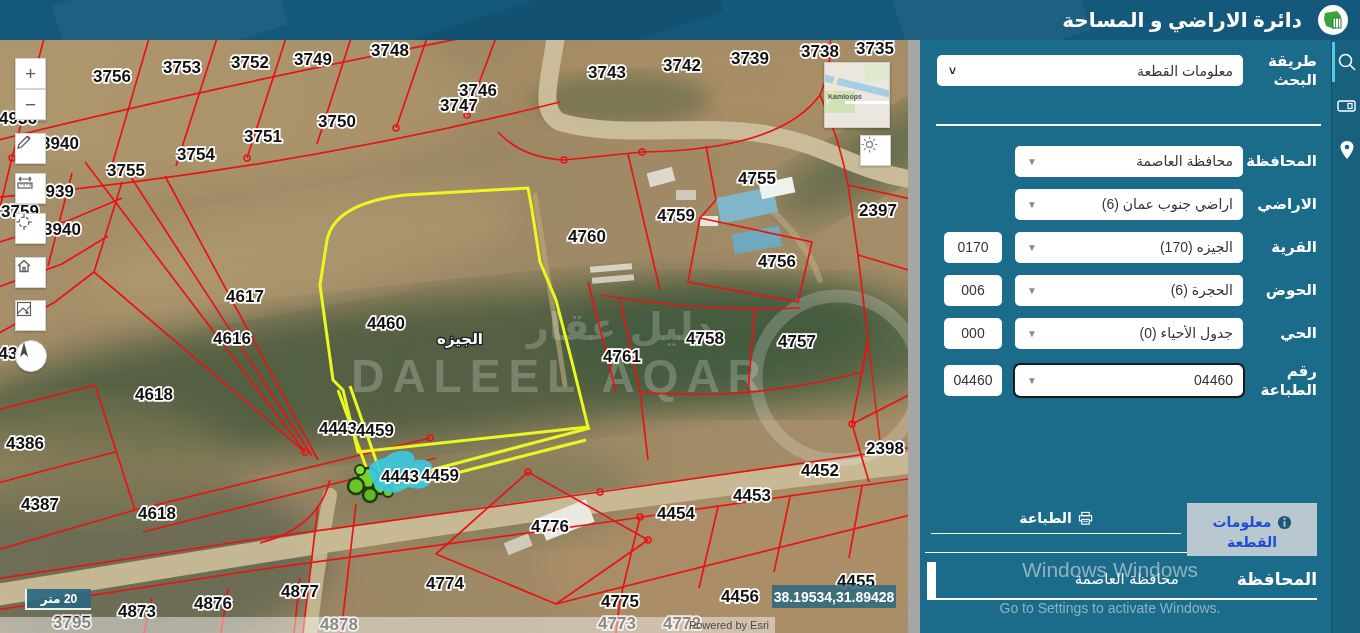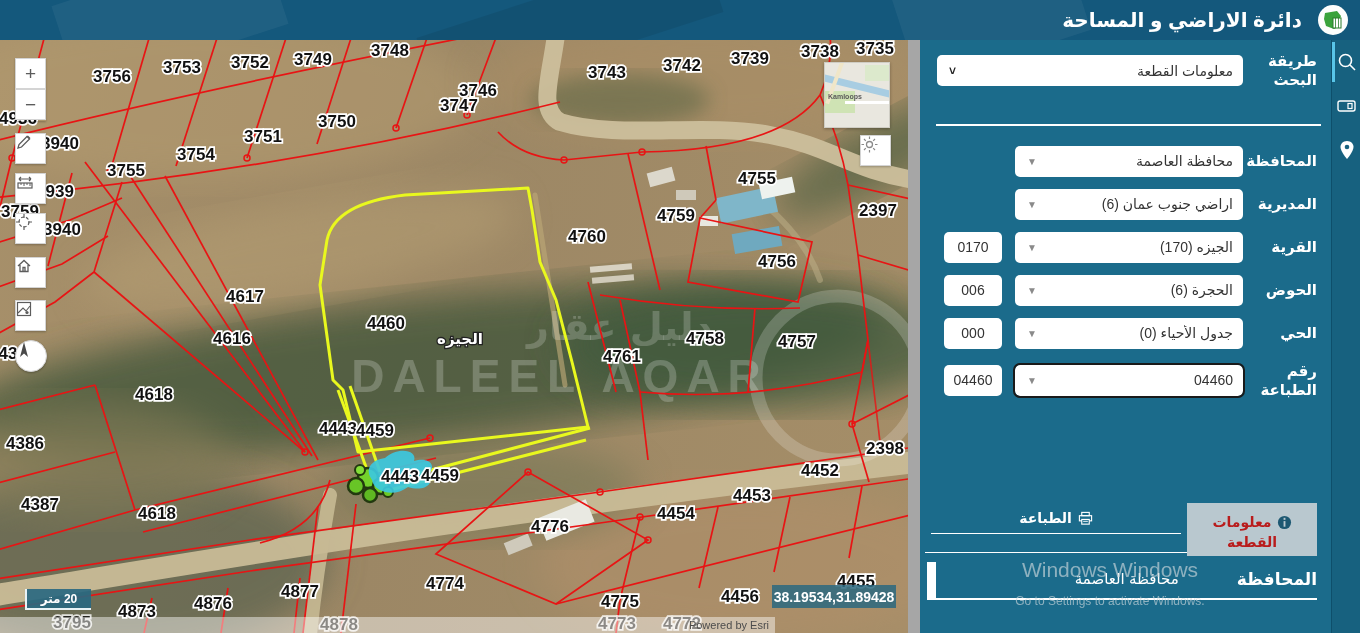--- a/index.html
+++ b/index.html
@@ -88,36 +88,36 @@
     font-family:"Liberation Sans",sans-serif; }
   .num-lbl { line-height:1.3; }
 
   
   .tabs { position:absolute; right:14px; top:463px; width:392px; height:50px; display:flex; }
   .tab { flex:1; color:#fff; font-size:14px; font-weight:bold; display:flex; gap:6px;
     align-items:flex-start; justify-content:center; padding-top:7px; cursor:pointer; position:relative; }
   .tab .underln { position:absolute; left:6px; right:6px; top:30px; height:1px; background:#fff; }
   .tab-mid { border-left:1px solid #fff; }
   .tabs::after { content:""; position:absolute; left:0; right:130px; bottom:0; height:1px; background:#fff; }
-  .tab.active { flex:0 0 130px; background:#b9c8cf; color:#b91c1c; height:53px;
+  .tab.active { flex:0 0 130px; background:#b9c8cf; color:#1d4ed8; height:53px;
     flex-direction:column; align-items:center; padding-top:5px; gap:0; line-height:1.45; }
   .tab.active .t-line1 { display:flex; gap:5px; align-items:center; }
   .tabicon { width:15px; height:15px; flex:0 0 15px; margin-top:1px; }
 
   
   .result-row { position:absolute; right:14px; top:520px; width:384px; height:40px;
     border-bottom:2px solid #fff; display:flex; align-items:center; }
   .result-lbl { font-size:17px; font-weight:bold; }
   .result-val { font-size:15px; margin-right:58px; }
   .thumb { position:absolute; left:-6px; top:2px; width:9px; height:38px; background:#fff; }
 
   .activate { position:absolute; left:40px; top:518px; width:300px; text-align:center;
     color:rgba(205,215,220,.65); pointer-events:none; direction:ltr; }
   .activate .a1 { font-size:21px; }
-  .activate .a2 { font-size:12px; margin-top:12px; }
+  .activate .a2 { font-size:14px; margin-top:18px; }
 
   
   .rail { position:absolute; left:1331px; top:40px; width:29px; height:593px;
     background:#17617f; border-left:1px solid #0e4f6b; }
   .rail-item { position:relative; width:29px; height:44px; display:flex;
     align-items:center; justify-content:center; cursor:pointer; }
   .rail-item.active::before { content:""; position:absolute; left:0; top:2px; bottom:2px;
     width:3px; background:#59c5e8; }
 </style>
 </head>
@@ -429,21 +429,21 @@
 
     <div class="srow field-row">
       <div class="flabel">المحافظة</div>
       <div class="selectbox">
         <span class="val">محافظة العاصمة</span>
         <span class="chev gray">▼</span>
       </div>
     </div>
 
     <div class="srow field-row">
-      <div class="flabel">المديرية</div>
+      <div class="flabel">الاراضي</div>
       <div class="selectbox">
         <span class="val">اراضي جنوب عمان (6)</span>
         <span class="chev gray">▼</span>
       </div>
     </div>
 
     <div class="srow field-row">
       <div class="flabel">القرية</div>
       <div class="selectbox">
         <span class="val">الجيزه (170)</span>

